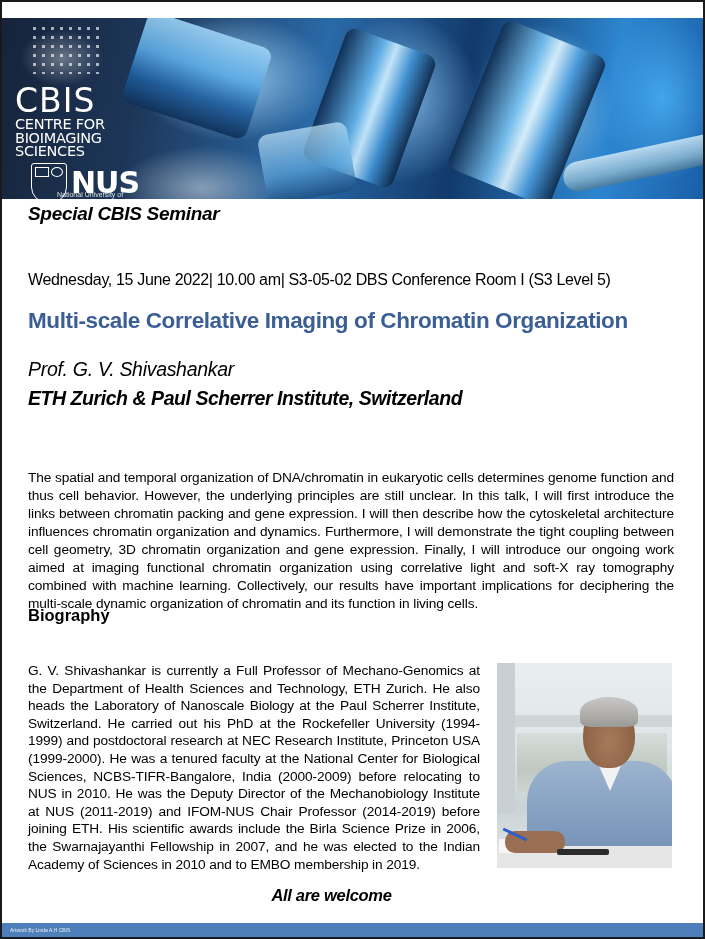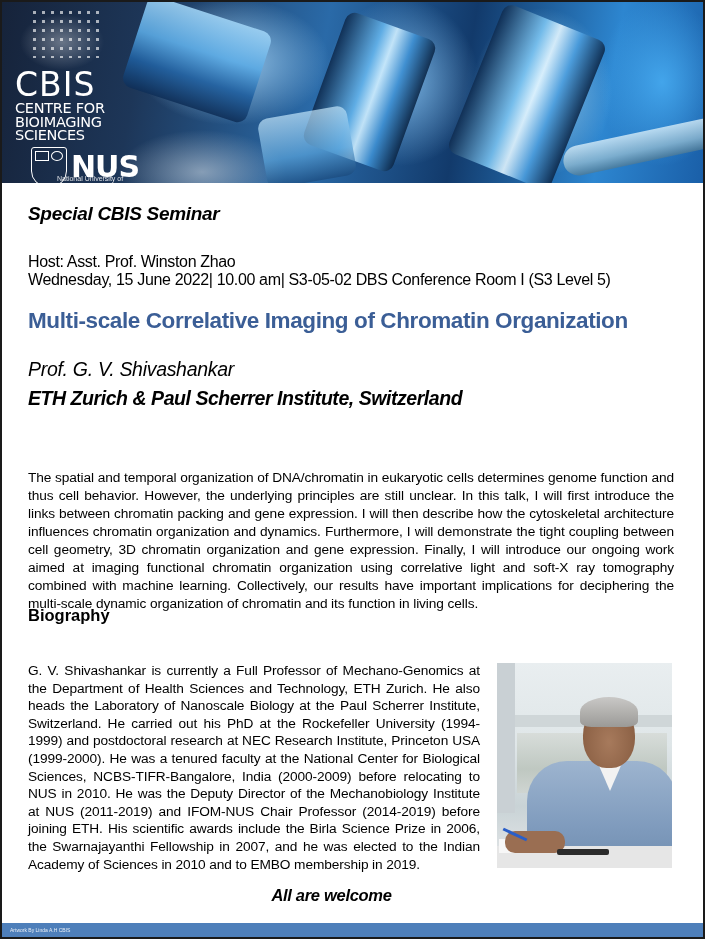--- a/index.html
+++ b/index.html
@@ -3,21 +3,21 @@
 <meta charset="utf-8">
 <style>
   html, body { margin: 0; padding: 0; background: #1a1a1a; }
   body { width: 705px; height: 939px; overflow: hidden; font-family: "Liberation Sans", sans-serif; }
   .page {
     position: relative; width: 701px; height: 935px; margin: 2px;
     background: #ffffff; overflow: hidden;
   }
   
   .banner {
-    position: absolute; left: 0; top: 0; width: 701px; height: 181px; overflow: hidden;
+    position: absolute; left: 0; top: 16px; width: 701px; height: 181px; overflow: hidden;
     background:
       radial-gradient(ellipse 60px 40px at 60px 40px, rgba(255,255,255,0.35), rgba(255,255,255,0) 70%),
       radial-gradient(ellipse 140px 90px at 230px 60px, rgba(170,220,255,0.85), rgba(80,160,230,0) 70%),
       radial-gradient(ellipse 110px 120px at 400px 80px, rgba(150,210,255,0.75), rgba(60,140,220,0) 70%),
       radial-gradient(ellipse 100px 120px at 540px 90px, rgba(170,225,255,0.8), rgba(60,140,220,0) 70%),
       radial-gradient(ellipse 90px 120px at 660px 80px, rgba(70,170,240,0.9), rgba(30,100,200,0) 70%),
       radial-gradient(ellipse 120px 60px at 200px 170px, rgba(200,210,220,0.6), rgba(150,160,170,0) 70%),
       linear-gradient(100deg, #16233a 0%, #1d3658 20%, #2a6aa8 45%, #123a6b 65%, #2d86d0 85%, #1a5fa8 100%);
   }
   .dot-grid {
@@ -112,21 +112,20 @@
       <div class="logo-nus-row">
         <div class="crest"></div>
         <div class="logo-nus">NUS</div>
       </div>
       <div class="logo-uni">National University of Singapore</div>
     </div>
   </div>
 
   <div class="content seminar-label">Special CBIS Seminar</div>
   <div class="content event-details">Wednesday, 15 June 2022| 10.00 am| S3-05-02 DBS Conference Room I (S3 Level 5)</div>
-  <div class="content host">Host: Asst. Prof. Winston Zhao</div>
 
   <div class="content talk-title">Multi-scale Correlative Imaging of Chromatin Organization</div>
 
   <div class="content speaker-name">Prof. G. V. Shivashankar</div>
   <div class="content speaker-affil">ETH Zurich &amp; Paul Scherrer Institute, Switzerland</div>
 
   <div class="content abstract-body">The spatial and temporal organization of DNA/chromatin in eukaryotic cells determines genome function and thus cell behavior. However, the underlying principles are still unclear. In this talk, I will first introduce the links between chromatin packing and gene expression. I will then describe how the cytoskeletal architecture influences chromatin organization and dynamics. Furthermore, I will demonstrate the tight coupling between cell geometry, 3D chromatin organization and gene expression. Finally, I will introduce our ongoing work aimed at imaging functional chromatin organization using correlative light and soft-X ray tomography combined with machine learning. Collectively, our results have important implications for deciphering the multi-scale dynamic organization of chromatin and its function in living cells.</div>
 
   <div class="content bio-heading">Biography</div>
   <div class="content bio-body">G. V. Shivashankar is currently a Full Professor of Mechano-Genomics at the Department of Health Sciences and Technology, ETH Zurich. He also heads the Laboratory of Nanoscale Biology at the Paul Scherrer Institute, Switzerland. He carried out his PhD at the Rockefeller University (1994-1999) and postdoctoral research at NEC Research Institute, Princeton USA (1999-2000). He was a tenured faculty at the National Center for Biological Sciences, NCBS-TIFR-Bangalore, India (2000-2009) before relocating to NUS in 2010. He was the Deputy Director of the Mechanobiology Institute at NUS (2011-2019) and IFOM-NUS Chair Professor (2014-2019) before joining ETH. His scientific awards include the Birla Science Prize in 2006, the Swarnajayanthi Fellowship in 2007, and he was elected to the Indian Academy of Sciences in 2010 and to EMBO membership in 2019.</div>

